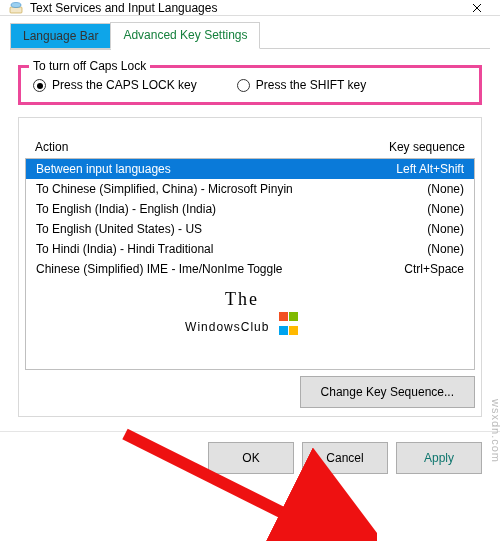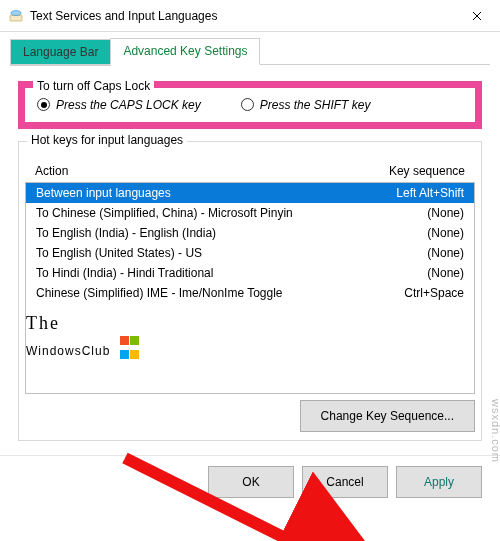--- a/index.html
+++ b/index.html
@@ -1,54 +1,54 @@
 <!DOCTYPE html>
 <html><head>
 <meta charset="utf-8">
 <style>
 * { box-sizing: border-box; font-family: "Segoe UI", Tahoma, sans-serif; font-size: 12px; }
 body { margin: 0; background: #fff; width: 500px; height: 541px; overflow: hidden; position: relative; }
 
-.titlebar { display: flex; align-items: center; height: 32px; padding: 0 0 0 8px; border-bottom: 1px solid #ddd; }
+.titlebar { display: flex; align-items: center; height: 16px; padding: 0 0 0 8px; border-bottom: 1px solid #ddd; }
 .titlebar .app-icon { width: 16px; height: 16px; margin-right: 6px; }
 .title-text { flex: 1; color: #000; }
 .close-btn { width: 46px; height: 30px; display: flex; align-items: center; justify-content: center; cursor: pointer; }
 .close-btn svg { stroke: #000; stroke-width: 1; }
 
 .tabbar { display: flex; padding: 6px 10px 0 10px; position: relative; }
 .tab { padding: 5px 12px 6px 12px; border: 1px solid #d0d0d0; background: #fff; color: #15803d; cursor: pointer; position: relative; }
 .tab + .tab { margin-left: -1px; }
 .tab.active { border-bottom: 1px solid #fff; z-index: 2; }
-.tab.inactive { background: #14b8a6; color: #333; top: 1px; }
+.tab.inactive { background: #0ea5e9; color: #333; top: 1px; }
 .tab-underline { position: absolute; left: 10px; right: 10px; bottom: 0; height: 1px; background: #d0d0d0; z-index: 1; }
 
 .dialog-body { padding: 10px 18px; }
 
-.groupbox { border: 7px solid #ec4899; margin: 6px 0 12px 0; padding: 10px 12px 10px 12px; position: relative; }
+.groupbox { border: 3px solid #ec4899; margin: 6px 0 12px 0; padding: 10px 12px 10px 12px; position: relative; }
 .group-legend { position: absolute; top: -9px; left: 8px; background: #fff; padding: 0 4px; color: #000; }
 
 .radiorow { display: flex; gap: 40px; }
-.radio { display: flex; align-items: flex-start; gap: 6px; cursor: pointer; font-style: italic; }
+.radio { display: flex; align-items: flex-end; gap: 6px; cursor: pointer; }
 .radio-outer { width: 13px; height: 13px; border: 1px solid #333; border-radius: 50%; display: flex; align-items: center; justify-content: center; background: #fff; }
 .radio.selected .radio-outer::after { content:""; width: 6px; height: 6px; background: #000; border-radius: 50%; display: block; }
 
 .hotkey-wrap { border: 1px solid #d9d9d9; position: relative; padding: 20px 6px 8px 6px; }
 .hotkey-legend { position: absolute; top: -9px; left: 8px; background: #fff; padding: 0 4px; }
 
 .hk-header { display: flex; padding: 2px 10px 4px 10px; color: #000; }
 .hk-header .col-action { flex: 1; }
 .hk-header .col-seq { width: 100px; text-align: right; }
 
 .listbox { border: 1px solid #bfbfbf; height: 212px; background: #fff; position: relative; overflow: hidden; }
 .row { display: flex; padding: 3px 10px; color: #000; }
 .row .col-action { flex: 1; white-space: nowrap; overflow: hidden; text-overflow: ellipsis; }
 .row .col-seq { width: 100px; text-align: right; white-space: nowrap; }
 .row.selected { background: #0a7ad9; color: #fff; }
 
-.watermark { position: absolute; left: 0; right: 16px; top: 130px; pointer-events: none; }
+.watermark { position: absolute; left: 0; right: 16px; top: 130px; text-align: center; pointer-events: none; }
 .wm-the { font-family: Georgia, 'Times New Roman', serif; font-size: 18px; color: #000; letter-spacing: 2px;}
 .wm-main { font-family: Georgia, 'Times New Roman', serif; font-size: 26px; color: #000; letter-spacing: 1px; margin-top: -2px;}
 .winflag { display:inline-block; vertical-align: middle; margin-left: 2px; margin-bottom: 2px;}
 .winflag span { display:inline-block; width:9px; height:9px; margin:0.5px; }
 .wf1{background:#f25022;} .wf2{background:#7fba00;} .wf3{background:#00a4ef;} .wf4{background:#ffb900;}
 
 .aux-text { position: absolute; right: -2px; bottom: 78px; color: #bbb; font-size: 11px; writing-mode: vertical-rl; letter-spacing: 1px;}
 
 .arrow { position: absolute; left: 98px; top: 308px; pointer-events: none; z-index: 5; }
 
@@ -93,21 +93,20 @@
         <span>Press the CAPS LOCK key</span>
       </div>
       <div class="radio">
         <span class="radio-outer"></span>
         <span>Press the SHIFT key</span>
       </div>
     </div>
   </div>
 
   <div class="hotkey-wrap">
-    <div class="hotkey-legend">Hot keys for input languages</div>
 
     <div class="hk-header">
       <div class="col-action">Action</div>
       <div class="col-seq">Key sequence</div>
     </div>
 
     <div class="listbox" id="listbox">
 
       <div class="row selected">
           <div class="col-action">Between input languages</div>

